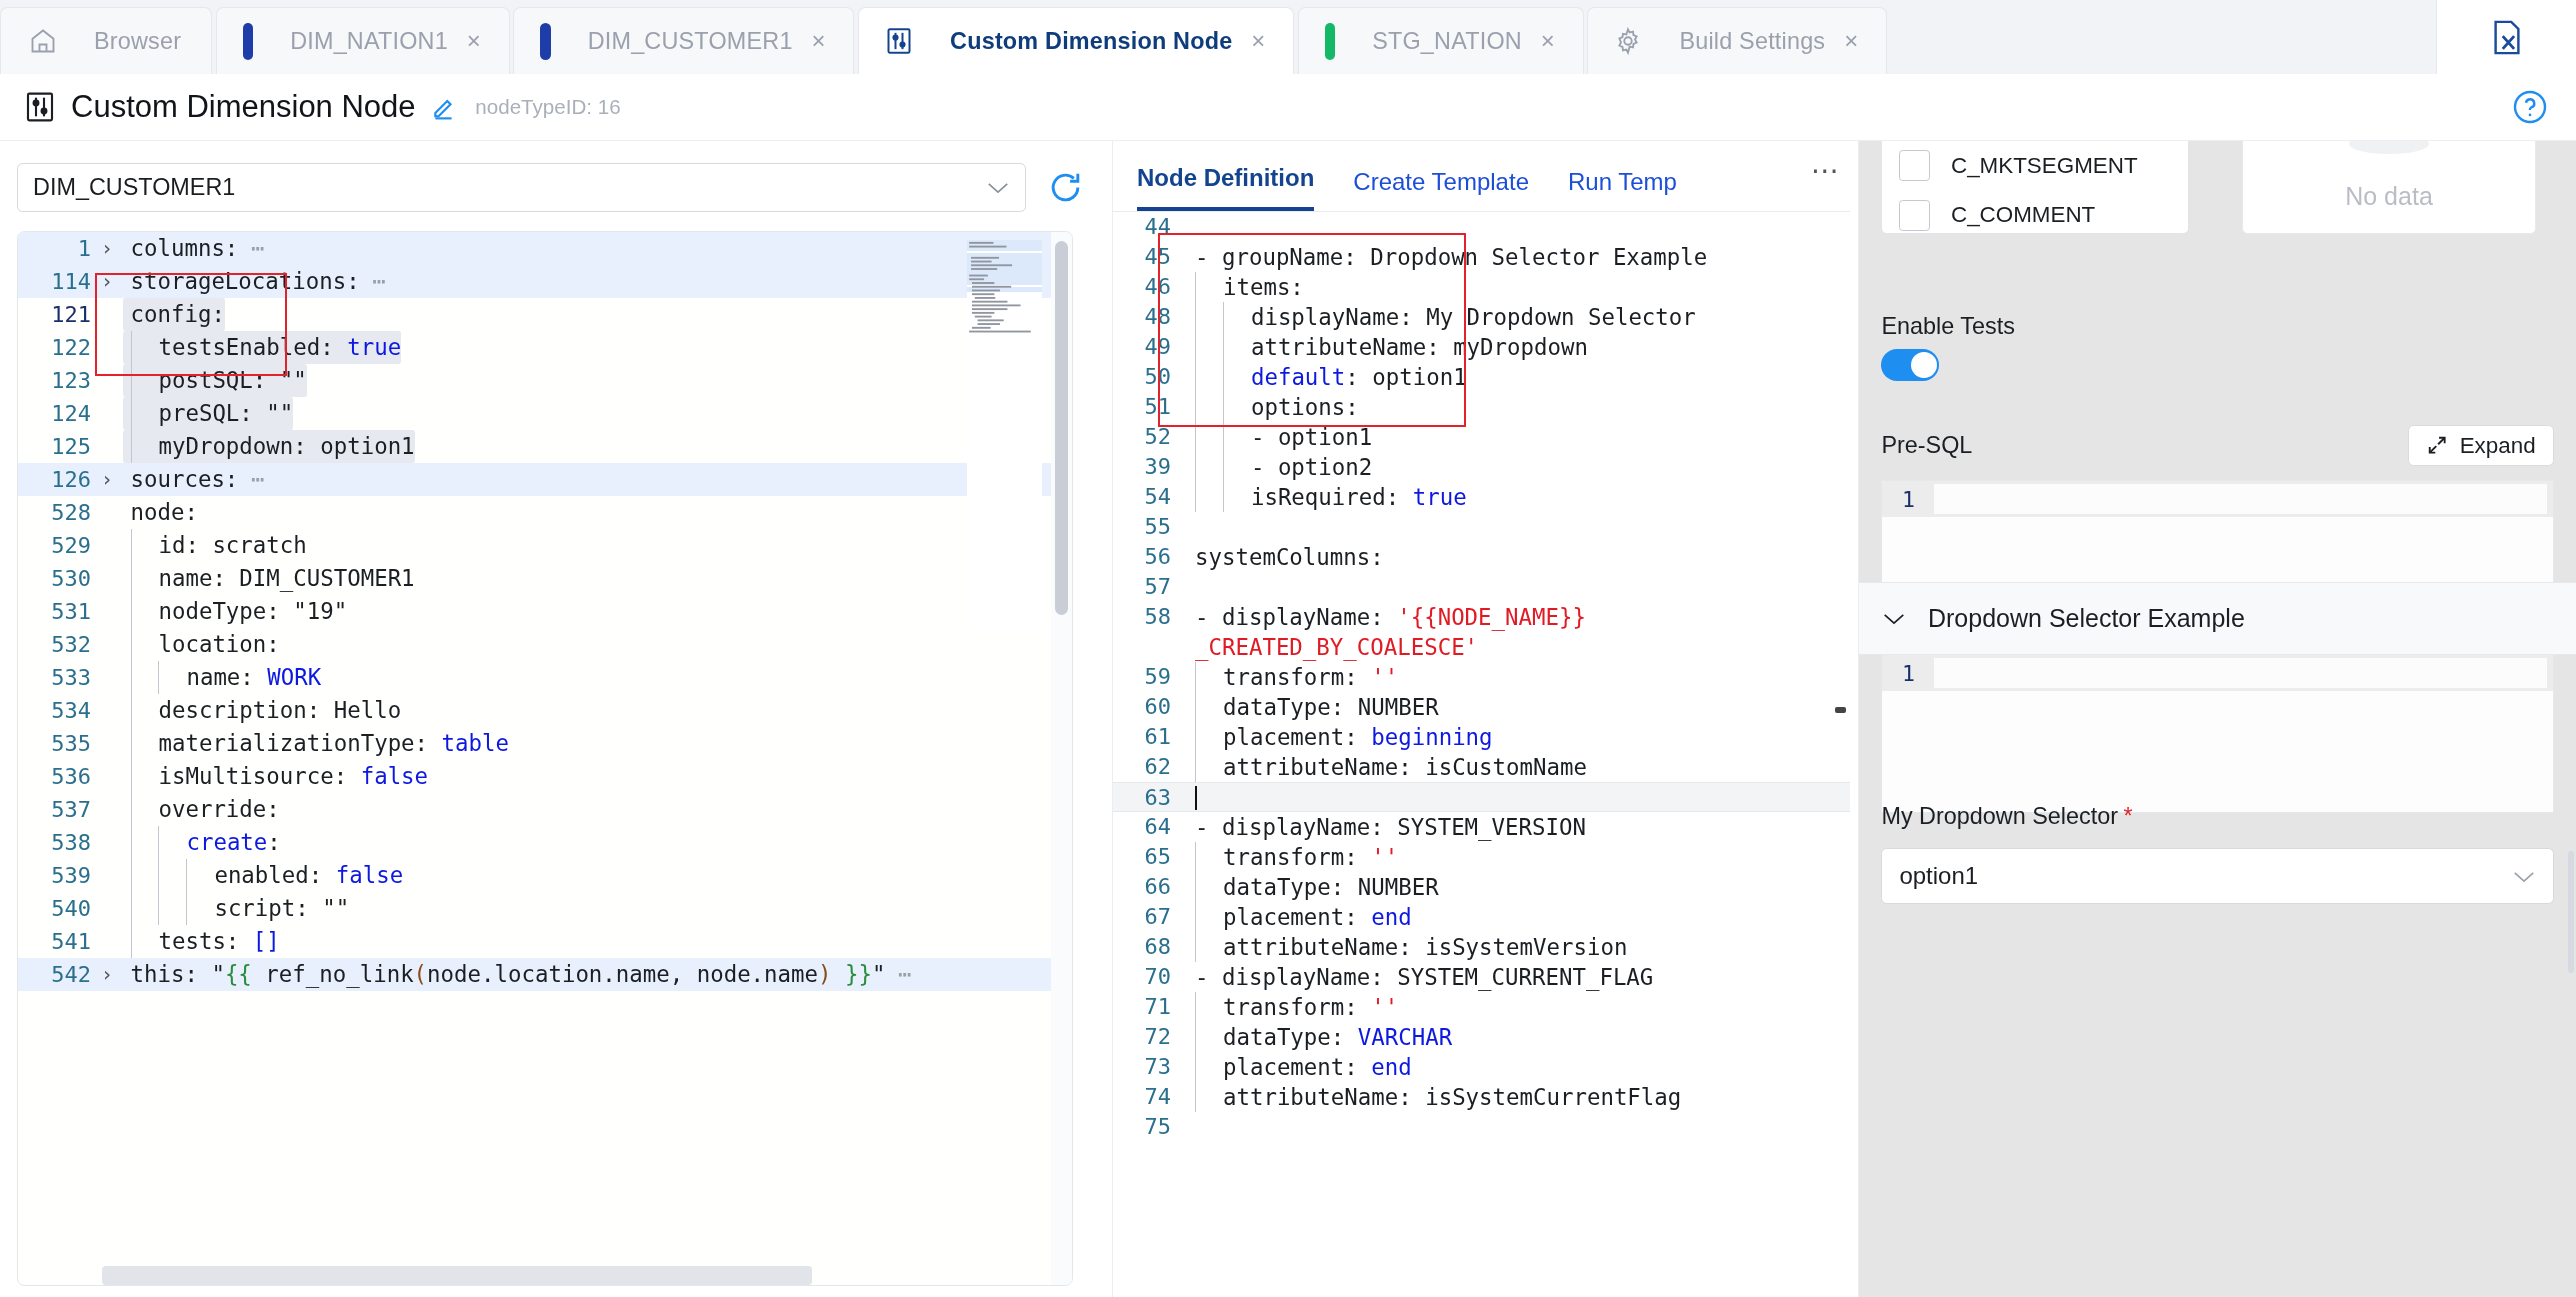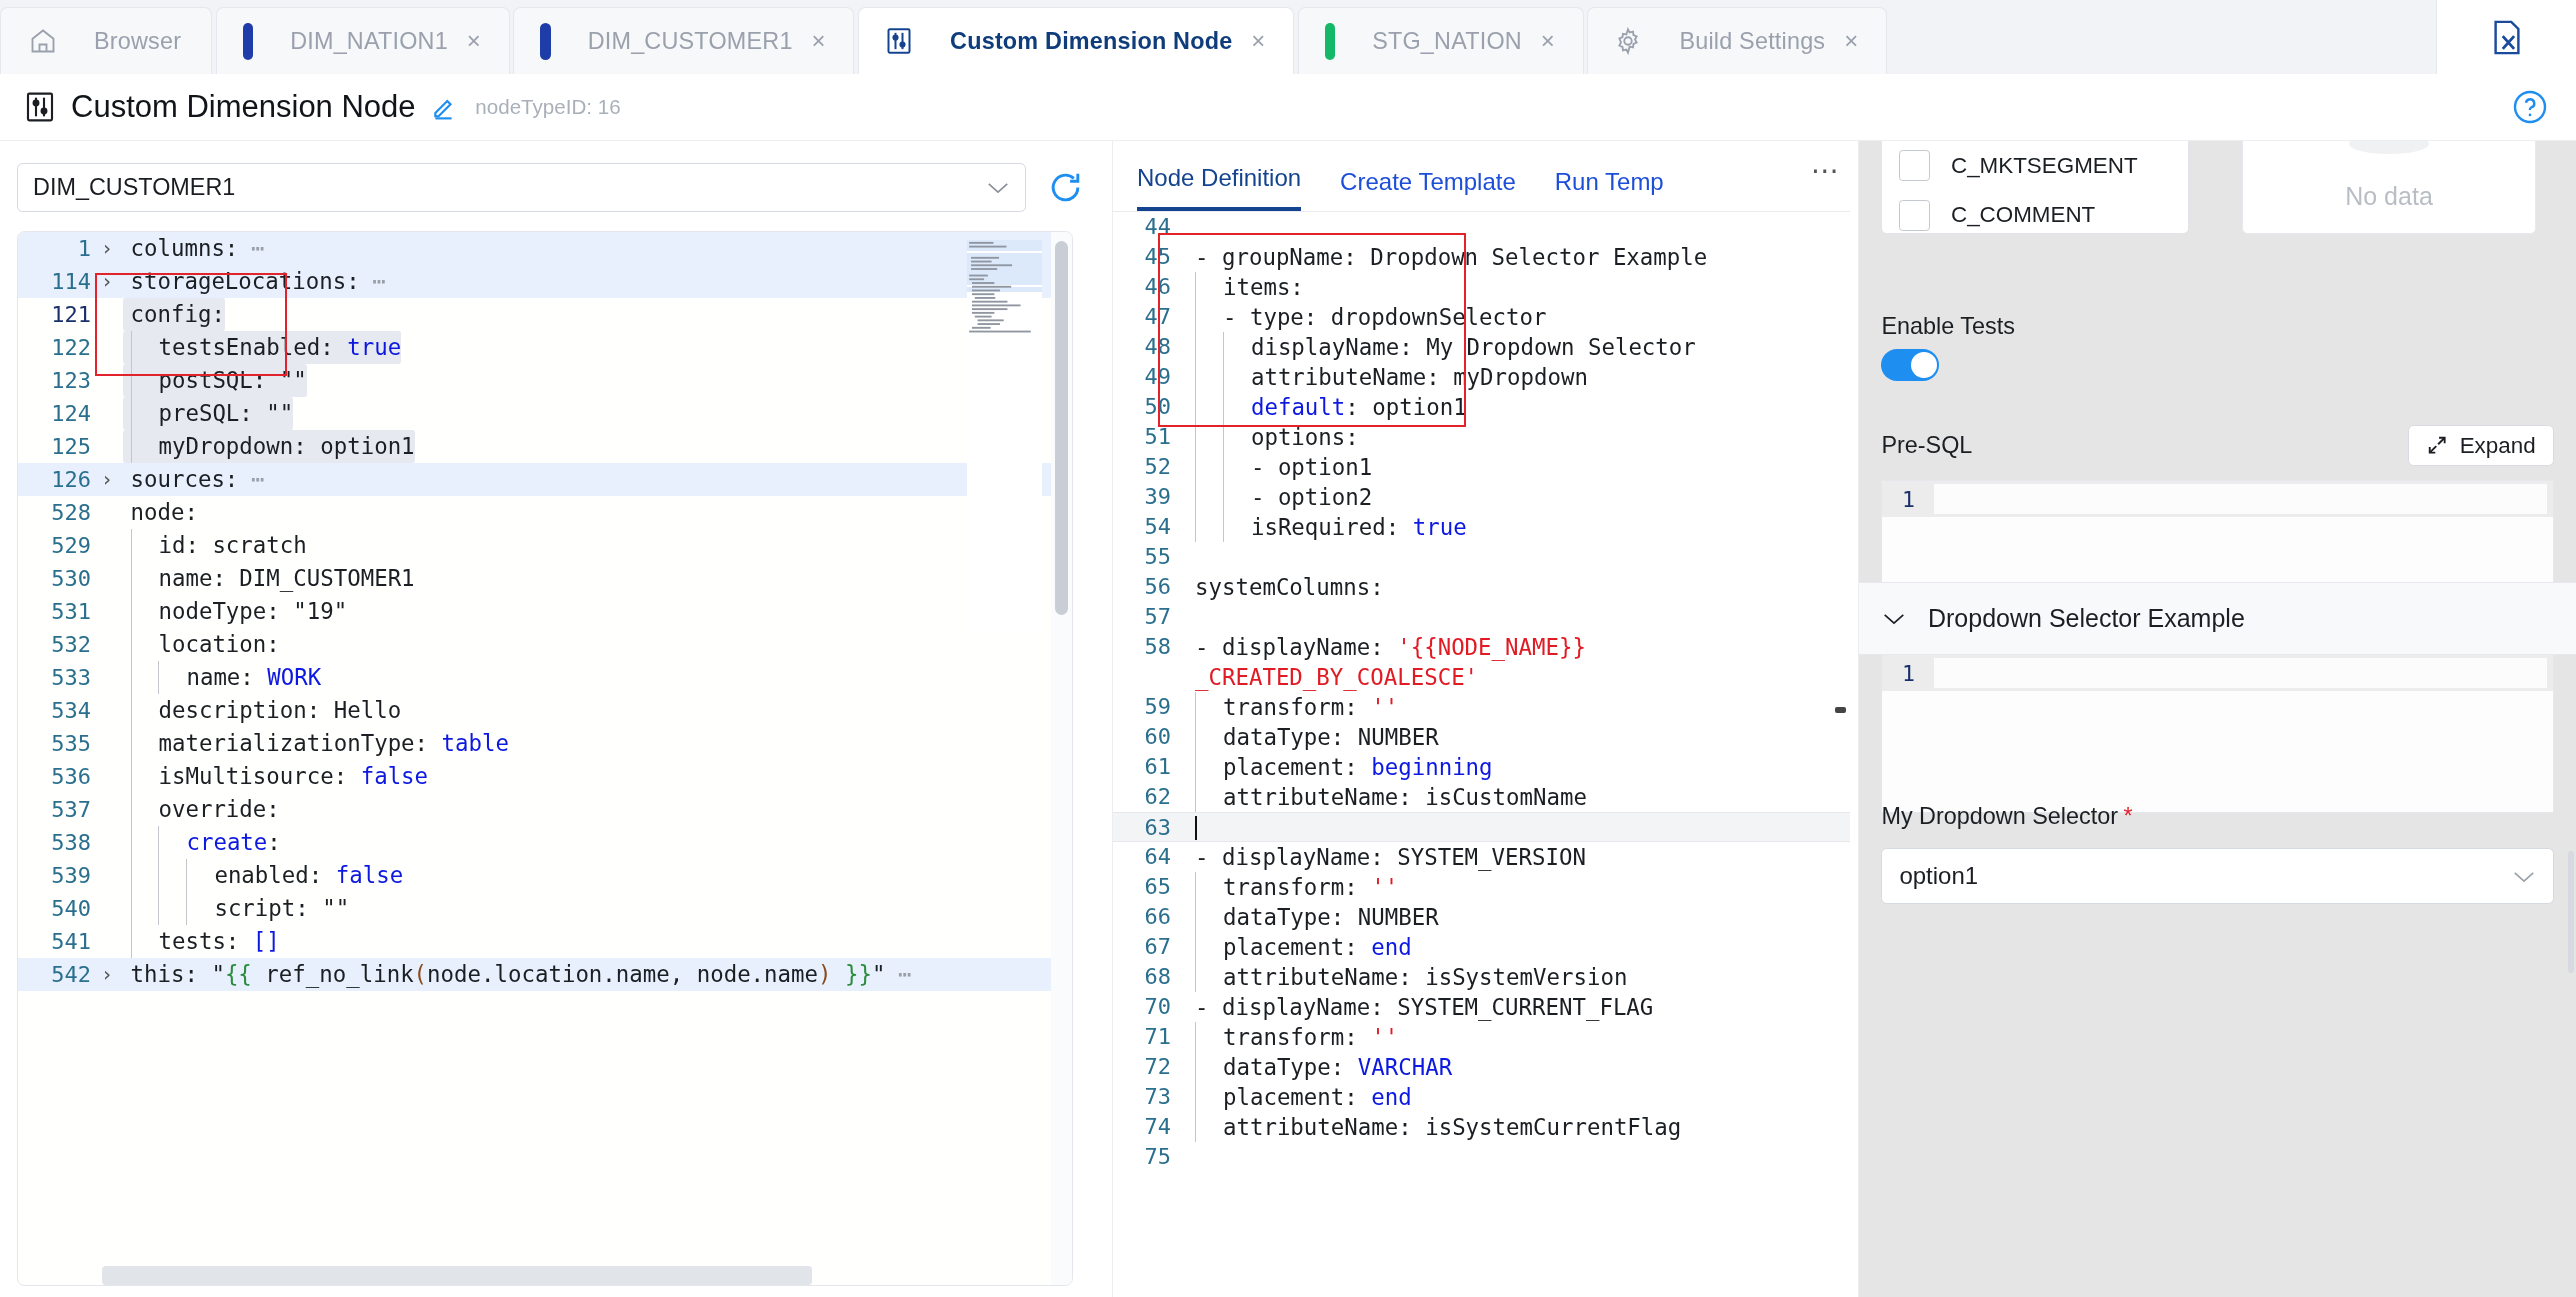--- a/index.html
+++ b/index.html
@@ -125,21 +125,21 @@
   }
   .mid-tabs {
     display: flex; align-items: flex-end; height: 71px;
     padding-left: 24px; gap: 39px; border-bottom: 1.9px solid #e9ebef;
     position: relative;
   }
   .mid-tab {
     font-size: 24px; color: #1d4ed8; padding-bottom: 15px; cursor: pointer;
     white-space: nowrap;
   }
-  .mid-tab.active { color: #14448f; font-weight: 400; border-bottom: 4.7px solid #14448f; }
+  .mid-tab.active { color: #14448f; font-weight: 700; border-bottom: 4.7px solid #14448f; }
   .mid-tab.clipped { overflow: hidden; max-width: 110px; }
   .mid-more {
     position: absolute; right: 9.3px; bottom: 24px; font-size: 28px; color: #555;
     letter-spacing: 1.9px; cursor: pointer;
   }
   .mid-code-wrap {
     position: absolute; top: 71px; left: 0; right: 0; bottom: 0; overflow: hidden;
   }
   .mid-code {
     position: absolute; top: 0; left: 0; right: 0;
@@ -430,21 +430,20 @@
       <div class="mid-tab active">Node Definition</div>
       <div class="mid-tab">Create Template</div>
       <div class="mid-tab clipped">Run Temp</div>
       <div class="mid-more">⋯</div>
     </div>
     <div class="mid-code-wrap">
       <div class="mid-code" id="mid-code">
           <div class="mline"><span class="mln">44</span><span class="mtext"></span></div>
           <div class="mline"><span class="mln">45</span><span class="mtext">-&nbsp;groupName:&nbsp;Dropdown Selector Example</span></div>
           <div class="mline"><span class="mln">46</span><span class="mtext"><span class="guide" style="height:30px"></span>&nbsp;&nbsp;items:</span></div>
-          <div class="mline"><span class="mln">47</span><span class="mtext"><span class="guide" style="height:30px"></span>&nbsp;&nbsp;-&nbsp;type:&nbsp;dropdownSelector</span></div>
           <div class="mline"><span class="mln">48</span><span class="mtext"><span class="guide" style="height:30px"></span>&nbsp;&nbsp;<span class="guide" style="height:30px"></span>&nbsp;&nbsp;displayName:&nbsp;My Dropdown Selector</span></div>
           <div class="mline"><span class="mln">49</span><span class="mtext"><span class="guide" style="height:30px"></span>&nbsp;&nbsp;<span class="guide" style="height:30px"></span>&nbsp;&nbsp;attributeName:&nbsp;myDropdown</span></div>
           <div class="mline"><span class="mln">50</span><span class="mtext"><span class="guide" style="height:30px"></span>&nbsp;&nbsp;<span class="guide" style="height:30px"></span>&nbsp;&nbsp;<span class="tok-blue">default</span>:&nbsp;option1</span></div>
           <div class="mline"><span class="mln">51</span><span class="mtext"><span class="guide" style="height:30px"></span>&nbsp;&nbsp;<span class="guide" style="height:30px"></span>&nbsp;&nbsp;options:</span></div>
           <div class="mline"><span class="mln">52</span><span class="mtext"><span class="guide" style="height:30px"></span>&nbsp;&nbsp;<span class="guide" style="height:30px"></span>&nbsp;&nbsp;-&nbsp;option1</span></div>
           <div class="mline"><span class="mln">39</span><span class="mtext"><span class="guide" style="height:30px"></span>&nbsp;&nbsp;<span class="guide" style="height:30px"></span>&nbsp;&nbsp;-&nbsp;option2</span></div>
           <div class="mline"><span class="mln">54</span><span class="mtext"><span class="guide" style="height:30px"></span>&nbsp;&nbsp;<span class="guide" style="height:30px"></span>&nbsp;&nbsp;isRequired:&nbsp;<span class="tok-blue">true</span></span></div>
           <div class="mline"><span class="mln">55</span><span class="mtext"></span></div>
           <div class="mline"><span class="mln">56</span><span class="mtext">systemColumns:</span></div>
           <div class="mline"><span class="mln">57</span><span class="mtext"></span></div>

